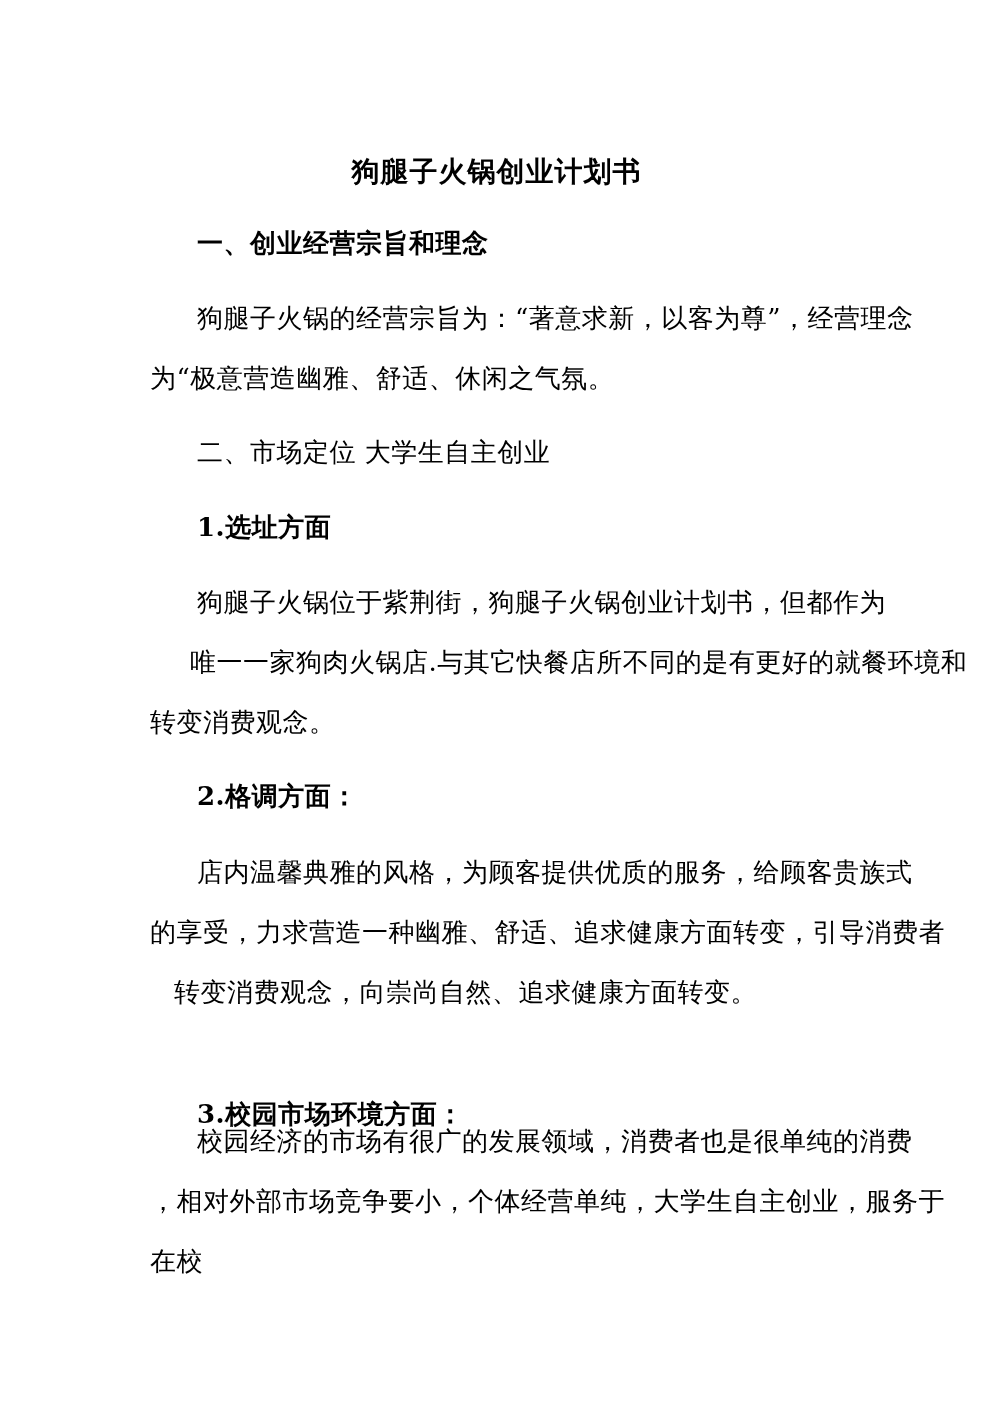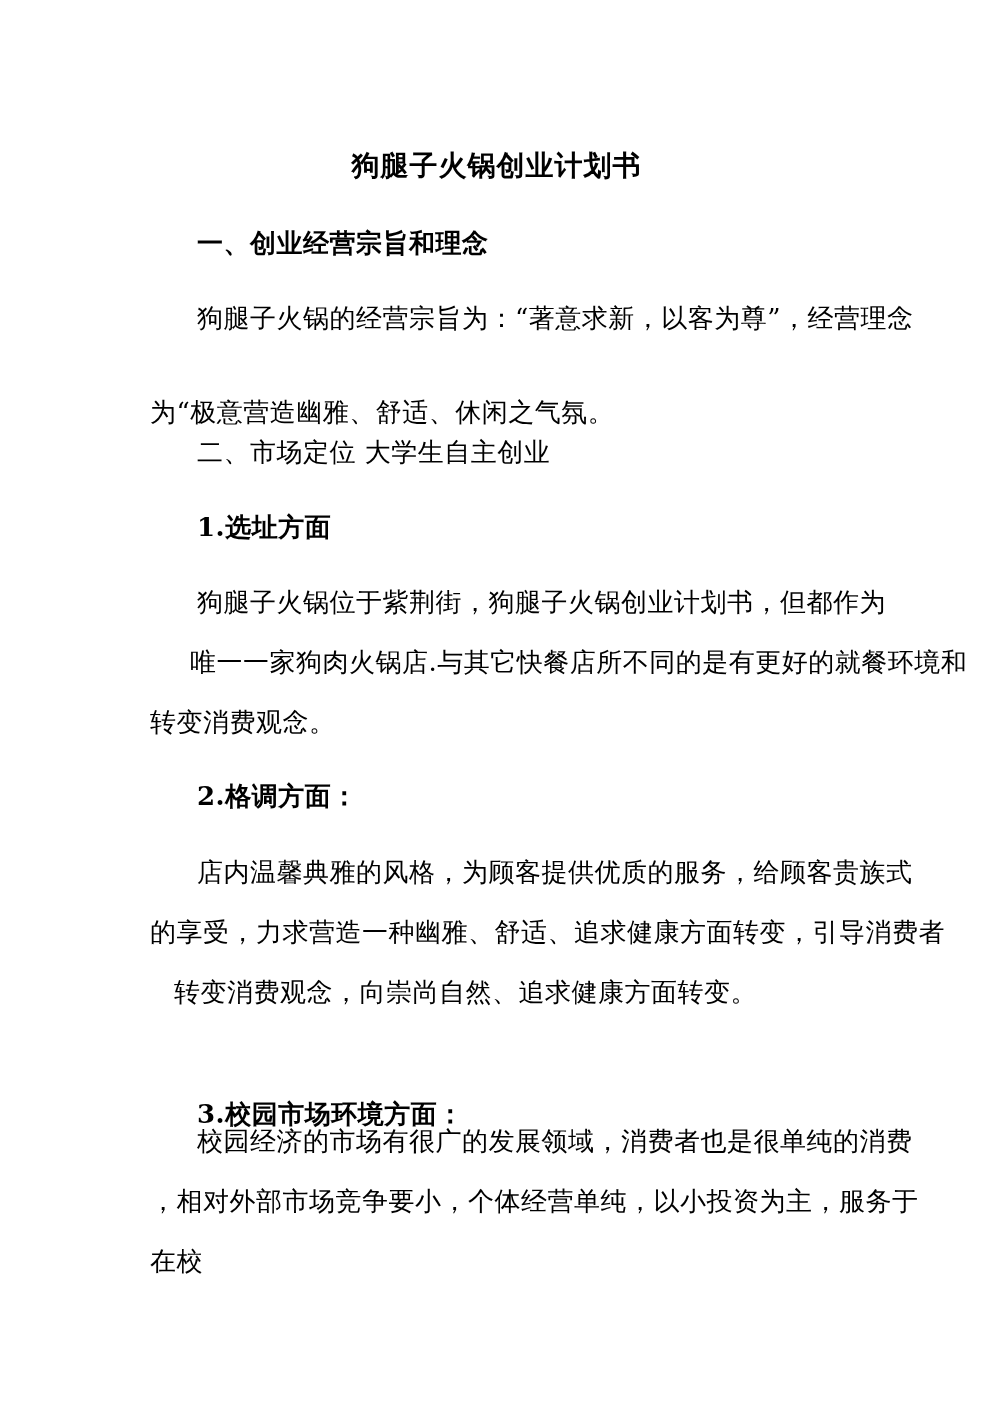--- a/index.html
+++ b/index.html
@@ -27,21 +27,21 @@
       white-space: nowrap;
       font-size: 26px;
       line-height: 30px;
       letter-spacing: 0.5px;
     }
     .title {
       position: absolute;
       left: 0;
       width: 993px;
       text-align: center;
-      top: 148px;
+      top: 154px;
       font-size: 28px;
       line-height: 36px;
       font-weight: bold;
       font-family: "DejaVu Sans", "Liberation Sans", sans-serif;
       letter-spacing: 1px;
     }
     .heading {
       font-weight: bold;
     }
     .justify {
@@ -53,35 +53,35 @@
 </head>
 <body>
 
 <div class="page">
 
   <div class="title">狗腿子火锅创业计划书</div>
 
   <div class="line heading" style="left:197px; top:228px;">一、创业经营宗旨和理念</div>
 
   <div class="line justify" style="left:197px; top:303px; width:628px;">狗腿子火锅的经营宗旨为：“著意求新，以客为尊”，经营理念</div>
-  <div class="line" style="left:150px; top:363px;margin-top:34px;">为“极意营造幽雅、舒适、休闲之气氛。</div>
+  <div class="line" style="left:150px; top:363px;">为“极意营造幽雅、舒适、休闲之气氛。</div>
 
   <div class="line" style="left:197px; top:437px;">二、市场定位 大学生自主创业</div>
 
   <div class="line heading" style="left:197px; top:512px;">1.选址方面</div>
 
   <div class="line justify" style="left:197px; top:587px; width:628px;">狗腿子火锅位于紫荆街，狗腿子火锅创业计划书，但都作为</div>
   <div class="line justify" style="left:150px; top:647px; width:676px;padding-left:40px;">唯一一家狗肉火锅店.与其它快餐店所不同的是有更好的就餐环境和</div>
   <div class="line" style="left:150px; top:707px;">转变消费观念。</div>
 
   <div class="line heading" style="left:197px; top:781px;">2.格调方面：</div>
 
   <div class="line justify" style="left:197px; top:857px; width:628px;">店内温馨典雅的风格，为顾客提供优质的服务，给顾客贵族式</div>
   <div class="line justify" style="left:150px; top:917px; width:676px;">的享受，力求营造一种幽雅、舒适、追求健康方面转变，引导消费者</div>
   <div class="line" style="left:150px; top:977px;margin-left:24px;">转变消费观念，向崇尚自然、追求健康方面转变。</div>
 
   <div class="line heading" style="left:197px; top:1099px;text-align:center;">3.校园市场环境方面：</div>
 
   <div class="line justify" style="left:197px; top:1126px; width:628px;">校园经济的市场有很广的发展领域，消费者也是很单纯的消费</div>
-  <div class="line justify" style="left:150px; top:1186px; width:676px;">，相对外部市场竞争要小，个体经营单纯，以小投资为主，服务于</div>
+  <div class="line justify" style="left:150px; top:1186px; width:676px;">，相对外部市场竞争要小，个体经营单纯，大学生自主创业，服务于</div>
   <div class="line" style="left:150px; top:1246px;">在校</div>
 
 </div>
 
 </body></html>

